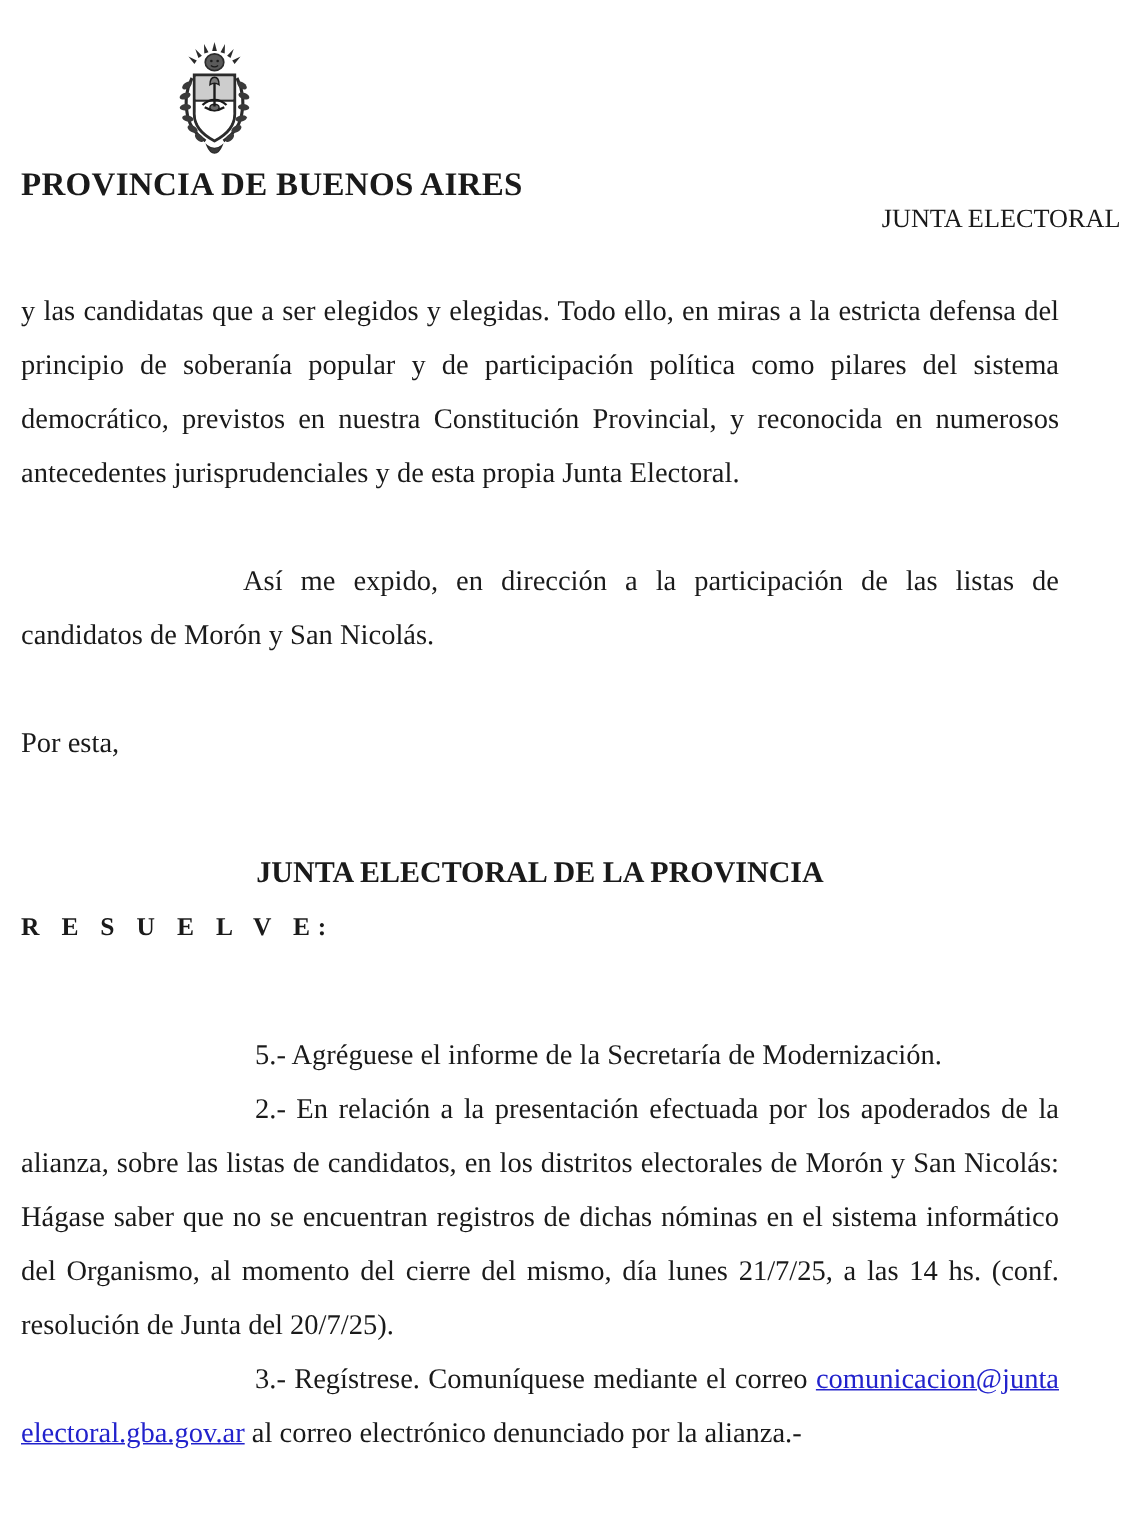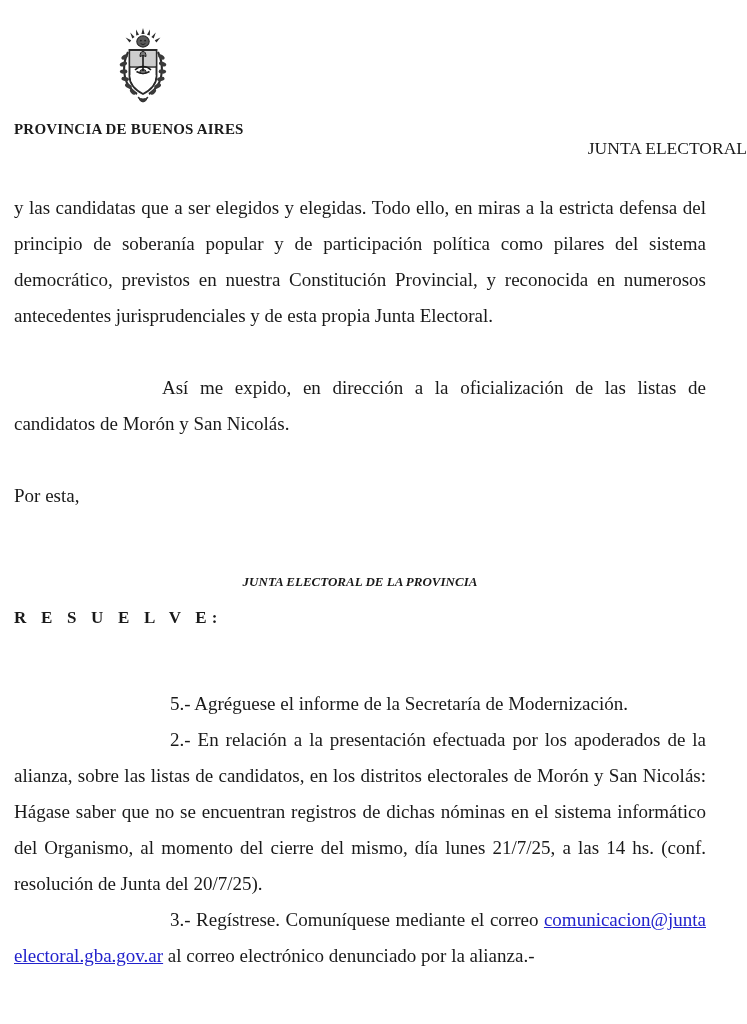--- a/index.html
+++ b/index.html
@@ -31,24 +31,24 @@
     padding-left: 112px;
     box-sizing: border-box;
     padding-top: 26px;
   }
   .crest {
     width: 62px;
     height: 84px;
     display: block;
   }
   .org-line-1 {
-    margin-top: 11px;
+    margin-top: 0;
     padding-left: 14px;
     font-weight: bold;
-    font-size: 15px;
+    font-size: 22px;
     letter-spacing: 0.2px;
     line-height: 1.15;
     white-space: nowrap;
   }
   .org-line-2 {
     padding-left: 14px;
     font-size: 17.5px;
     line-height: 1.18;
     white-space: nowrap;
     text-align: right;
@@ -75,23 +75,22 @@
   }
   p.para.item {
     text-indent: 156px;
   }
   .gap-md { height: 36px; }
   .gap-lg { height: 50px; }
 
   .center-block {
     text-align: center;
     font-weight: bold;
-    font-size: 13px;
+    font-size: 20px;
     line-height: 36px;
-    font-style: italic;
   }
   .resuelve {
     text-align: left;
     font-weight: bold;
     font-size: 17px;
     line-height: 36px;
     letter-spacing: 5.2px;
   }
 
   a.maillink {
@@ -165,21 +164,21 @@
   <div class="org-line-1">PROVINCIA DE BUENOS AIRES</div>
   <div class="org-line-2">JUNTA ELECTORAL</div>
 </div>
 
 <div class="doc-body">
 
   <p class="para">y las candidatas que a ser elegidos y elegidas. Todo ello, en miras a la estricta defensa del principio de soberanía popular y de participación política como pilares del sistema democrático, previstos en nuestra Constitución Provincial, y reconocida en numerosos antecedentes jurisprudenciales y de esta propia Junta Electoral.</p>
 
   <div class="gap-md"></div>
 
-  <p class="para indented">Así me expido, en dirección a la oficialización de las listas de candidatos de Morón y San Nicolás.</p>
+  <p class="para indented">Así me expido, en dirección a la participación de las listas de candidatos de Morón y San Nicolás.</p>
 
   <div class="gap-md"></div>
 
   <p class="para">Por esta,</p>
 
   <div class="gap-lg"></div>
 
   <div class="center-block">JUNTA ELECTORAL DE LA PROVINCIA</div>
 
   <div class="resuelve">R E S U E L V E:</div>

